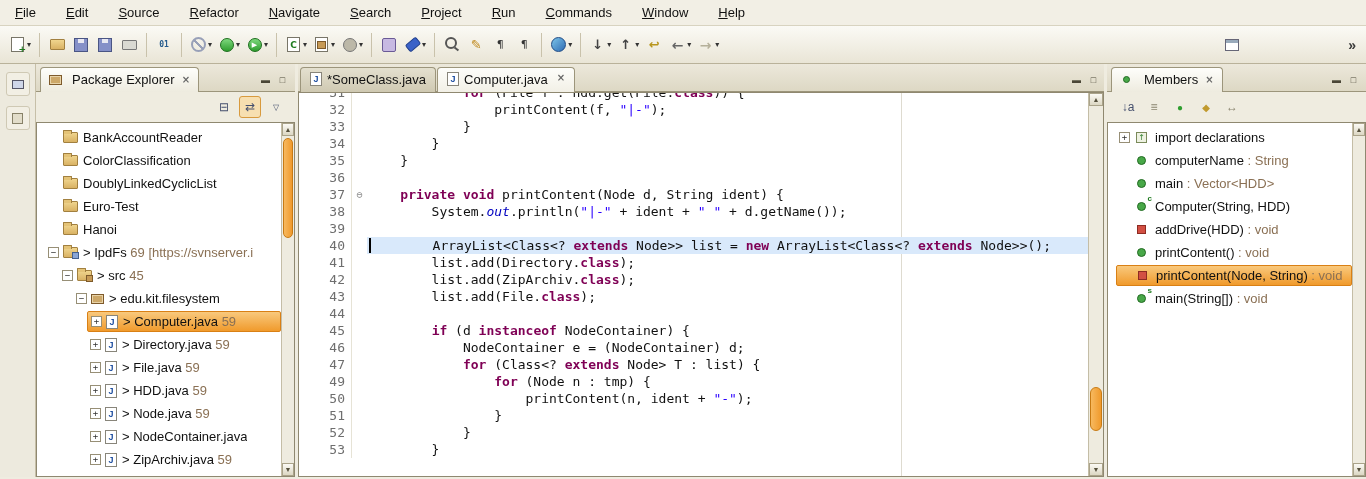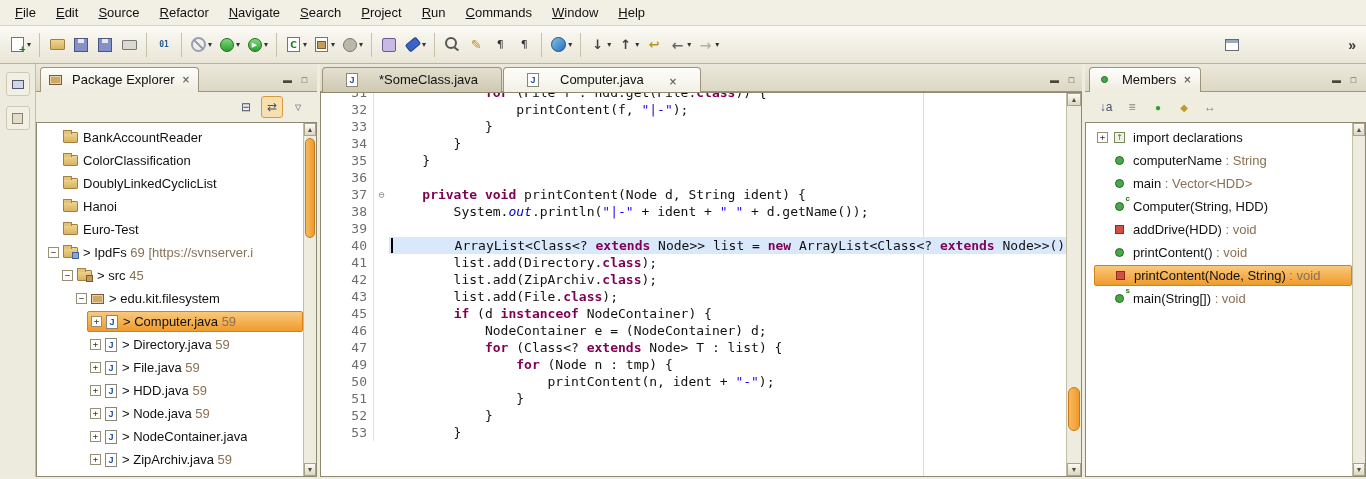--- a/index.html
+++ b/index.html
@@ -1,21 +1,21 @@
 <!DOCTYPE html>
 <html style="--accent: #f09a2c; --sel-top: #f9c97d; --keyword: #7f0055; --string: #2a00ff; --static-field: #0000c0; --current-line: #d9e9fb; --type-suffix: #8a7054;"><head>
 <meta charset="utf-8">
 <style>
   *{margin:0;padding:0;box-sizing:border-box}
   html,body{width:1366px;height:479px;overflow:hidden;background:#efece0;color:#111;
     font-family:"Liberation Sans",sans-serif;font-size:13px}
   .app{width:1366px;height:479px;display:flex;flex-direction:column;overflow:hidden}
 
   
-  .menubar{height:26px;display:flex;align-items:center;padding:0 6px;gap:2px;
+  .menubar{height:26px;display:flex;align-items:center;padding:0 6px;gap:12px;
     background:#f2efe5;border-bottom:1px solid #d8d3c0}
   .menu-item{padding:3px 9px;border-radius:3px;cursor:default}
   .menu-item::first-letter{text-decoration:underline}
 
   
   .toolbar{height:38px;display:flex;align-items:center;background:linear-gradient(#fbfaf5,#e9e5d6);
     border-bottom:1px solid #b9b29a;padding:0 6px}
   .tbtn{height:27px;min-width:24px;display:flex;align-items:center;justify-content:center;
     border:1px solid transparent;border-radius:3px;gap:1px;padding:0 2px}
   .tsep{width:1px;height:24px;background:#c9c2ab;margin:0 5px;flex:none}
@@ -67,21 +67,21 @@
 
   .leftstrip{width:36px;background:#edeade;border-right:1px solid #c6bfa8;display:flex;
     flex-direction:column;align-items:center;padding-top:8px;gap:10px;flex:none}
   .strip-btn{width:24px;height:24px;display:flex;align-items:center;justify-content:center;
     border:1px solid #cfc9b4;border-radius:3px;background:#f2efe4}
   .strip1{width:12px;height:9px;background:#cfd6e8;border:1px solid #556}
   .strip2{width:11px;height:11px;background:#e2ddca;border:1px solid #878168}
 
   
   .panel{display:flex;flex-direction:column;background:#efece0;flex:none;min-width:0}
-  .pe,.members-panel{width:281px}
+  .pe,.members-panel{width:259px}
   .editor-area{flex:1;display:flex;flex-direction:column;min-width:0}
 
   .view-header{height:28px;display:flex;align-items:flex-end;background:linear-gradient(#ece8db,#ddd8c4);
     border-bottom:1px solid #9c957b;padding:0 4px;flex:none}
   .view-tab{display:flex;align-items:center;gap:5px;padding:4px 8px 5px;margin-bottom:-1px;
     background:linear-gradient(#fefefb,#eeebdf);border:1px solid #9c957b;border-bottom:none;
     border-radius:4px 4px 0 0;white-space:nowrap}
   .vclose{font:bold 10px "DejaVu Sans";color:#666;margin-left:2px}
   .winbtns{margin-left:auto;display:flex;gap:4px;align-items:center;padding:0 2px 6px 0}
   .wbtn{font-size:9px;color:#4a4636;width:13px;text-align:center}
@@ -129,21 +129,21 @@
   .mi{width:15px;height:15px;position:relative;margin-right:6px;flex:none}
   .mi .dotg{position:absolute;inset:3px;border-radius:50%;background:#48a848;border:1px solid #226a22}
   .mi .sqr{position:absolute;inset:3px;background:#d24f43;border:1px solid #8e2b22}
   .mi .imp{position:absolute;inset:2px;background:#eef2e2;border:1px solid #7a8a5a;
     font:8px/10px "DejaVu Sans";color:#2f7e2f;text-align:center}
   .mi .ad{position:absolute;top:-5px;right:-3px;font:bold 8px "Liberation Sans",sans-serif;color:#1e7a1e}
 
   
   .ed-tabs{height:28px;display:flex;align-items:flex-end;background:linear-gradient(#ece8db,#ddd8c4);
     border-bottom:1px solid #9c957b;padding:0 2px;flex:none}
-  .etab{display:flex;align-items:flex-end;gap:21px;padding:4px 23px 5px;margin:0 1px -1px 0;
+  .etab{display:flex;align-items:flex-start;gap:5px;padding:4px 9px 5px;margin:0 1px -1px 0;
     border:1px solid #9c957b;border-bottom:none;border-radius:4px 4px 0 0;
     background:linear-gradient(#e4e0cf,#cfc9b2);white-space:nowrap}
   .etab.active{background:linear-gradient(#fdfdfa,#f2f0e6)}
   .etab .close{font:bold 10px "DejaVu Sans";color:#666;margin-left:4px}
 
   .ed-body{flex:1;position:relative;background:#fff;border:1px solid #8f8870;overflow:hidden;min-height:0}
   .mline{position:absolute;top:0;bottom:0;left:602px;width:1px;background:#dedbd0;z-index:0}
   .codepane{position:absolute;top:-9px;left:12px;right:15px;z-index:1}
   .cl{display:flex;height:17px;font:13px/17px "DejaVu Sans Mono",monospace;white-space:pre}
   .ln{width:40px;text-align:right;padding-right:6px;color:#6e6e6e;flex:none;background:#fff}
@@ -345,29 +345,29 @@
                 <span class="texp none"></span>
                 <span class="ticon fold-ic"></span>
                 <span class="tlabel">DoublyLinkedCyclicList</span>
               </div>
             </div>
             <div class="trow">
               <span class="tindent" style="width: 0px;"></span>
               <div class="tsel">
                 <span class="texp none"></span>
                 <span class="ticon fold-ic"></span>
+                <span class="tlabel">Euro-Test</span>
+              </div>
+            </div>
+            <div class="trow">
+              <span class="tindent" style="width: 0px;"></span>
+              <div class="tsel">
+                <span class="texp none"></span>
+                <span class="ticon fold-ic"></span>
                 <span class="tlabel">Hanoi</span>
-              </div>
-            </div>
-            <div class="trow">
-              <span class="tindent" style="width: 0px;"></span>
-              <div class="tsel">
-                <span class="texp none"></span>
-                <span class="ticon fold-ic"></span>
-                <span class="tlabel">Euro-Test</span>
               </div>
             </div>
             <div class="trow">
               <span class="tindent" style="width: 0px;"></span>
               <div class="tsel">
                 <span class="texp">−</span>
                 <span class="ticon fold-ic proj"></span>
                 <span class="tlabel">&gt; IpdFs</span>
                 <span class="trev"> 69 [https://svnserver.i</span>
               </div>
@@ -487,20 +487,21 @@
             <div class="cl"><span class="ln">34</span><span class="fold"></span><span class="txt"><span class="tk-p">        }</span></span></div>
             <div class="cl"><span class="ln">35</span><span class="fold"></span><span class="txt"><span class="tk-p">    }</span></span></div>
             <div class="cl"><span class="ln">36</span><span class="fold"></span><span class="txt"></span></div>
             <div class="cl"><span class="ln">37</span><span class="fold">⊖</span><span class="txt"><span class="tk-p">    </span><span class="tk-k">private</span><span class="tk-p"> </span><span class="tk-k">void</span><span class="tk-p"> printContent(Node d, String ident) {</span></span></div>
             <div class="cl"><span class="ln">38</span><span class="fold"></span><span class="txt"><span class="tk-p">        System.</span><span class="tk-i">out</span><span class="tk-p">.println(</span><span class="tk-s">"|-"</span><span class="tk-p"> + ident + </span><span class="tk-s">" "</span><span class="tk-p"> + d.getName());</span></span></div>
             <div class="cl"><span class="ln">39</span><span class="fold"></span><span class="txt"></span></div>
             <div class="cl cur"><span class="ln">40</span><span class="fold"></span><span class="txt"><span class="caret"></span><span class="tk-p">        ArrayList&lt;Class&lt;? </span><span class="tk-k">extends</span><span class="tk-p"> Node&gt;&gt; list = </span><span class="tk-k">new</span><span class="tk-p"> ArrayList&lt;Class&lt;? </span><span class="tk-k">extends</span><span class="tk-p"> Node&gt;&gt;();</span></span></div>
             <div class="cl"><span class="ln">41</span><span class="fold"></span><span class="txt"><span class="tk-p">        list.add(Directory.</span><span class="tk-k">class</span><span class="tk-p">);</span></span></div>
             <div class="cl"><span class="ln">42</span><span class="fold"></span><span class="txt"><span class="tk-p">        list.add(ZipArchiv.</span><span class="tk-k">class</span><span class="tk-p">);</span></span></div>
             <div class="cl"><span class="ln">43</span><span class="fold"></span><span class="txt"><span class="tk-p">        list.add(File.</span><span class="tk-k">class</span><span class="tk-p">);</span></span></div>
+            <div class="cl"><span class="ln">44</span><span class="fold"></span><span class="txt"></span></div>
             <div class="cl"><span class="ln">45</span><span class="fold"></span><span class="txt"><span class="tk-p">        </span><span class="tk-k">if</span><span class="tk-p"> (d </span><span class="tk-k">instanceof</span><span class="tk-p"> NodeContainer) {</span></span></div>
             <div class="cl"><span class="ln">46</span><span class="fold"></span><span class="txt"><span class="tk-p">            NodeContainer e = (NodeContainer) d;</span></span></div>
             <div class="cl"><span class="ln">47</span><span class="fold"></span><span class="txt"><span class="tk-p">            </span><span class="tk-k">for</span><span class="tk-p"> (Class&lt;? </span><span class="tk-k">extends</span><span class="tk-p"> Node&gt; T : list) {</span></span></div>
             <div class="cl"><span class="ln">49</span><span class="fold"></span><span class="txt"><span class="tk-p">                </span><span class="tk-k">for</span><span class="tk-p"> (Node n : tmp) {</span></span></div>
             <div class="cl"><span class="ln">50</span><span class="fold"></span><span class="txt"><span class="tk-p">                    printContent(n, ident + </span><span class="tk-s">"-"</span><span class="tk-p">);</span></span></div>
             <div class="cl"><span class="ln">51</span><span class="fold"></span><span class="txt"><span class="tk-p">                }</span></span></div>
             <div class="cl"><span class="ln">52</span><span class="fold"></span><span class="txt"><span class="tk-p">            }</span></span></div>
             <div class="cl"><span class="ln">53</span><span class="fold"></span><span class="txt"><span class="tk-p">        }</span></span></div>
           </div>
         <div class="sb sb-ed">

